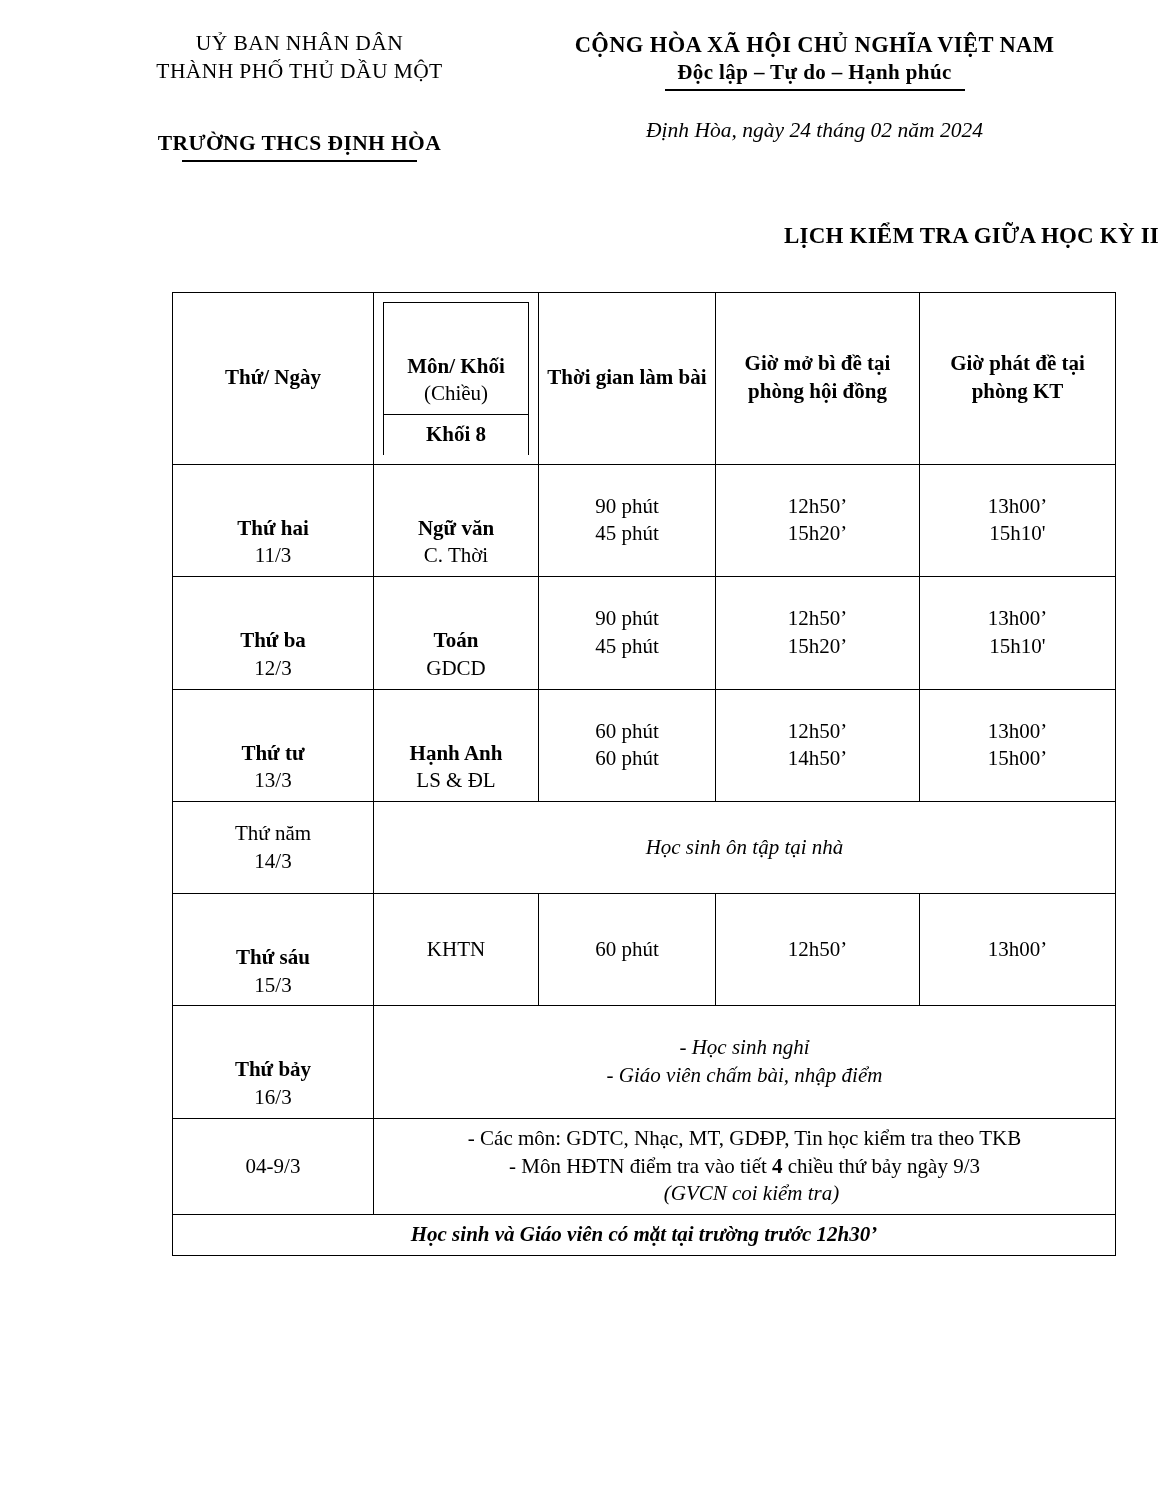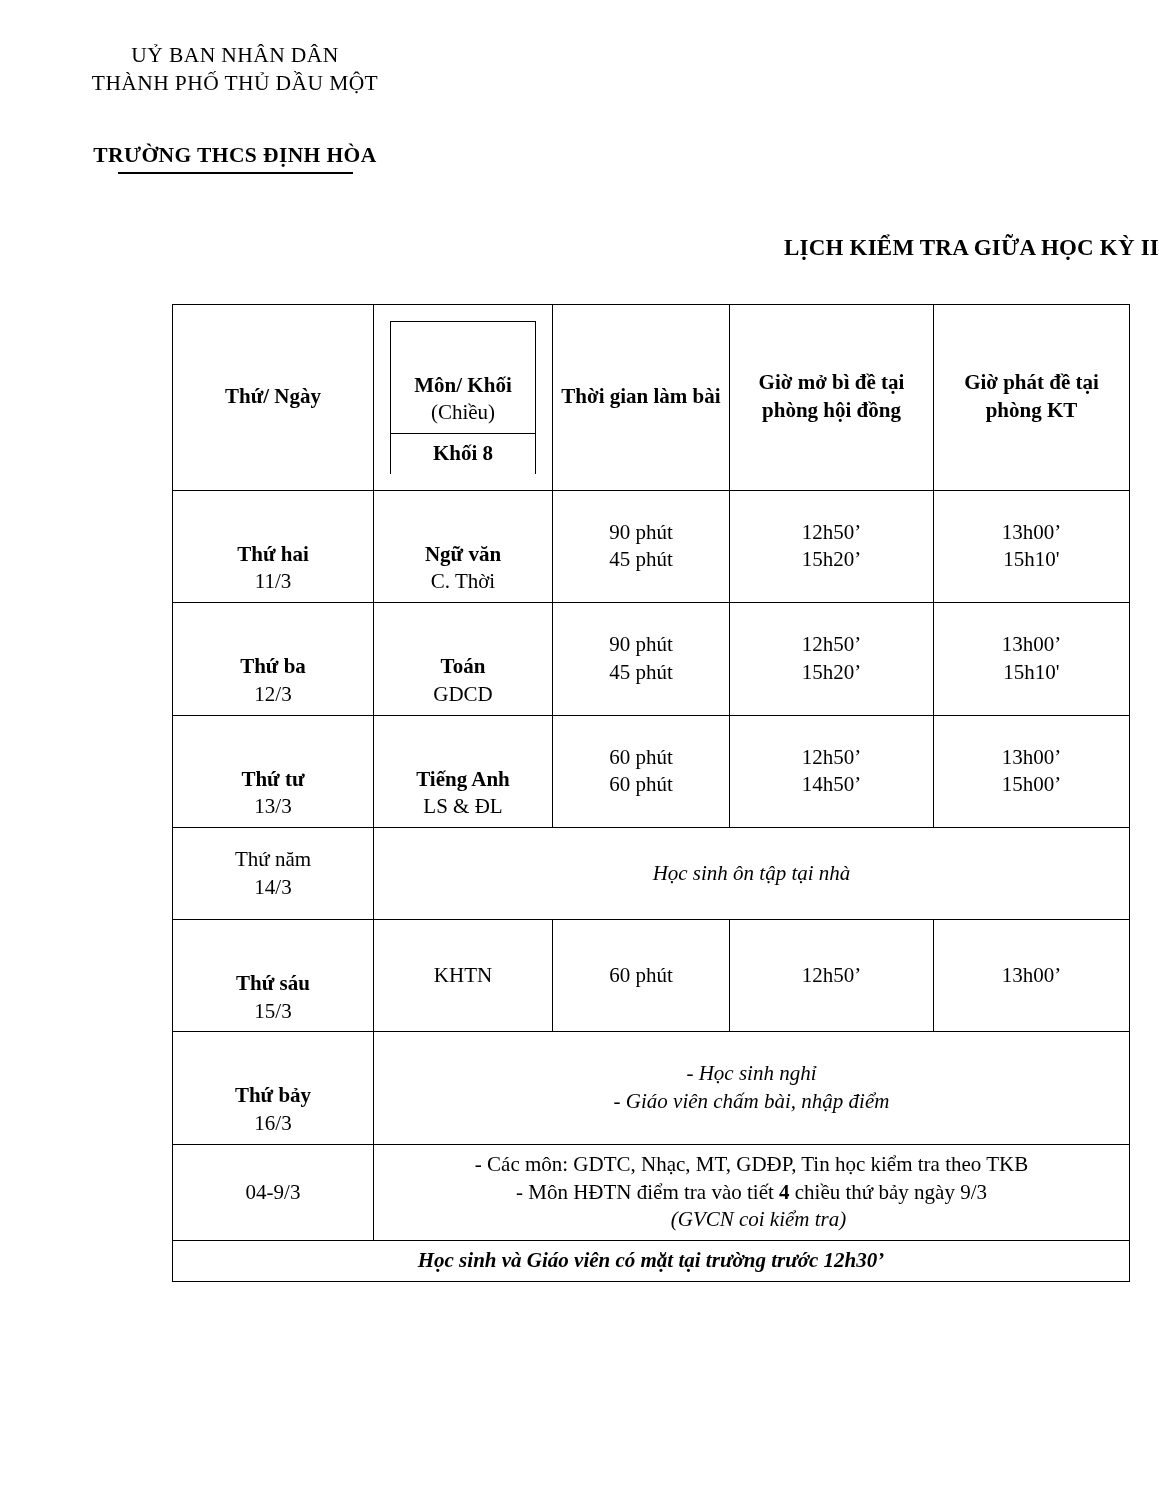--- a/index.html
+++ b/index.html
@@ -13,21 +13,22 @@
     font-family: "Liberation Serif", "DejaVu Serif", serif;
     color: #000000;
     position: relative;
     overflow: hidden;
   }
 
   
   .doc-header {
     display: flex;
     align-items: flex-start;
-    padding-top: 42px;
+    padding-top: 30px;
+    justify-content: center;
   }
   .hdr-left {
     width: 470px;
     text-align: center;
     line-height: 1.30;
   }
   .hdr-right {
     width: 560px;
     text-align: center;
     line-height: 1.30;
@@ -88,21 +89,21 @@
     line-height: 1.32;
     padding: 6px 4px;
   }
   .c1 { width: 192px; }
   .c2 { width: 146px; }
   .c3 { width: 168px; margin-left: 41px; }
   .c4 { width: 195px; }
   .c5 { width: 187px; }
 
   .hdr-cell { font-weight: bold; }
-  .nopad { padding: 16px !important; }
+  .nopad { padding: 9px !important; }
   .subtable {
     border-collapse: collapse;
     width: 100%;
   }
   .subtable td {
     border: none;
     border-bottom: 1.6px solid #000;
     padding: 10px 4px;
   }
   .subtable tr:last-child td {
@@ -133,20 +134,26 @@
 </style>
 </head>
 <body>
 
 <div class="doc-header">
   <div class="hdr-left">
     <div class="hdr-line">UỶ BAN NHÂN DÂN</div>
     <div class="hdr-line">THÀNH PHỐ THỦ DẦU MỘT</div>
     <div class="hdr-line bold">TRƯỜNG THCS ĐỊNH HÒA</div>
     <div class="rule rule-left"></div>
+  </div>
+  <div class="hdr-right">
+    <div class="hdr-line">CỘNG HÒA XÃ HỘI CHỦ NGHĨA VIỆT NAM</div>
+    <div class="hdr-line sub">Độc lập – Tự do – Hạnh phúc</div>
+    <div class="rule rule-right"></div>
+    <div class="datestamp">Định Hòa, ngày 24  tháng 02 năm 2024</div>
   </div>
 </div>
 
 <div class="doc-title">
   <div>LỊCH KIỂM TRA GIỮA HỌC KỲ II</div>
 </div>
 
 <div class="tbl-wrap">
 <table class="schedule">
 
@@ -218,21 +225,21 @@
       <div>15h10'</div>
     </td>
   </tr>
 
   <tr class="row-day-sm">
     <td class="c1">
       <div class="bold">Thứ tư</div>
       <div>13/3</div>
     </td>
     <td class="c2">
-      <div class="bold">Tiếng Anh</div>
+      <div class="bold">Hạnh Anh</div>
       <div>LS &amp; ĐL</div>
     </td>
     <td class="c3">
       <div>60 phút</div>
       <div>60 phút</div>
     </td>
     <td class="c4">
       <div>12h50’</div>
       <div>14h50’</div>
     </td>

